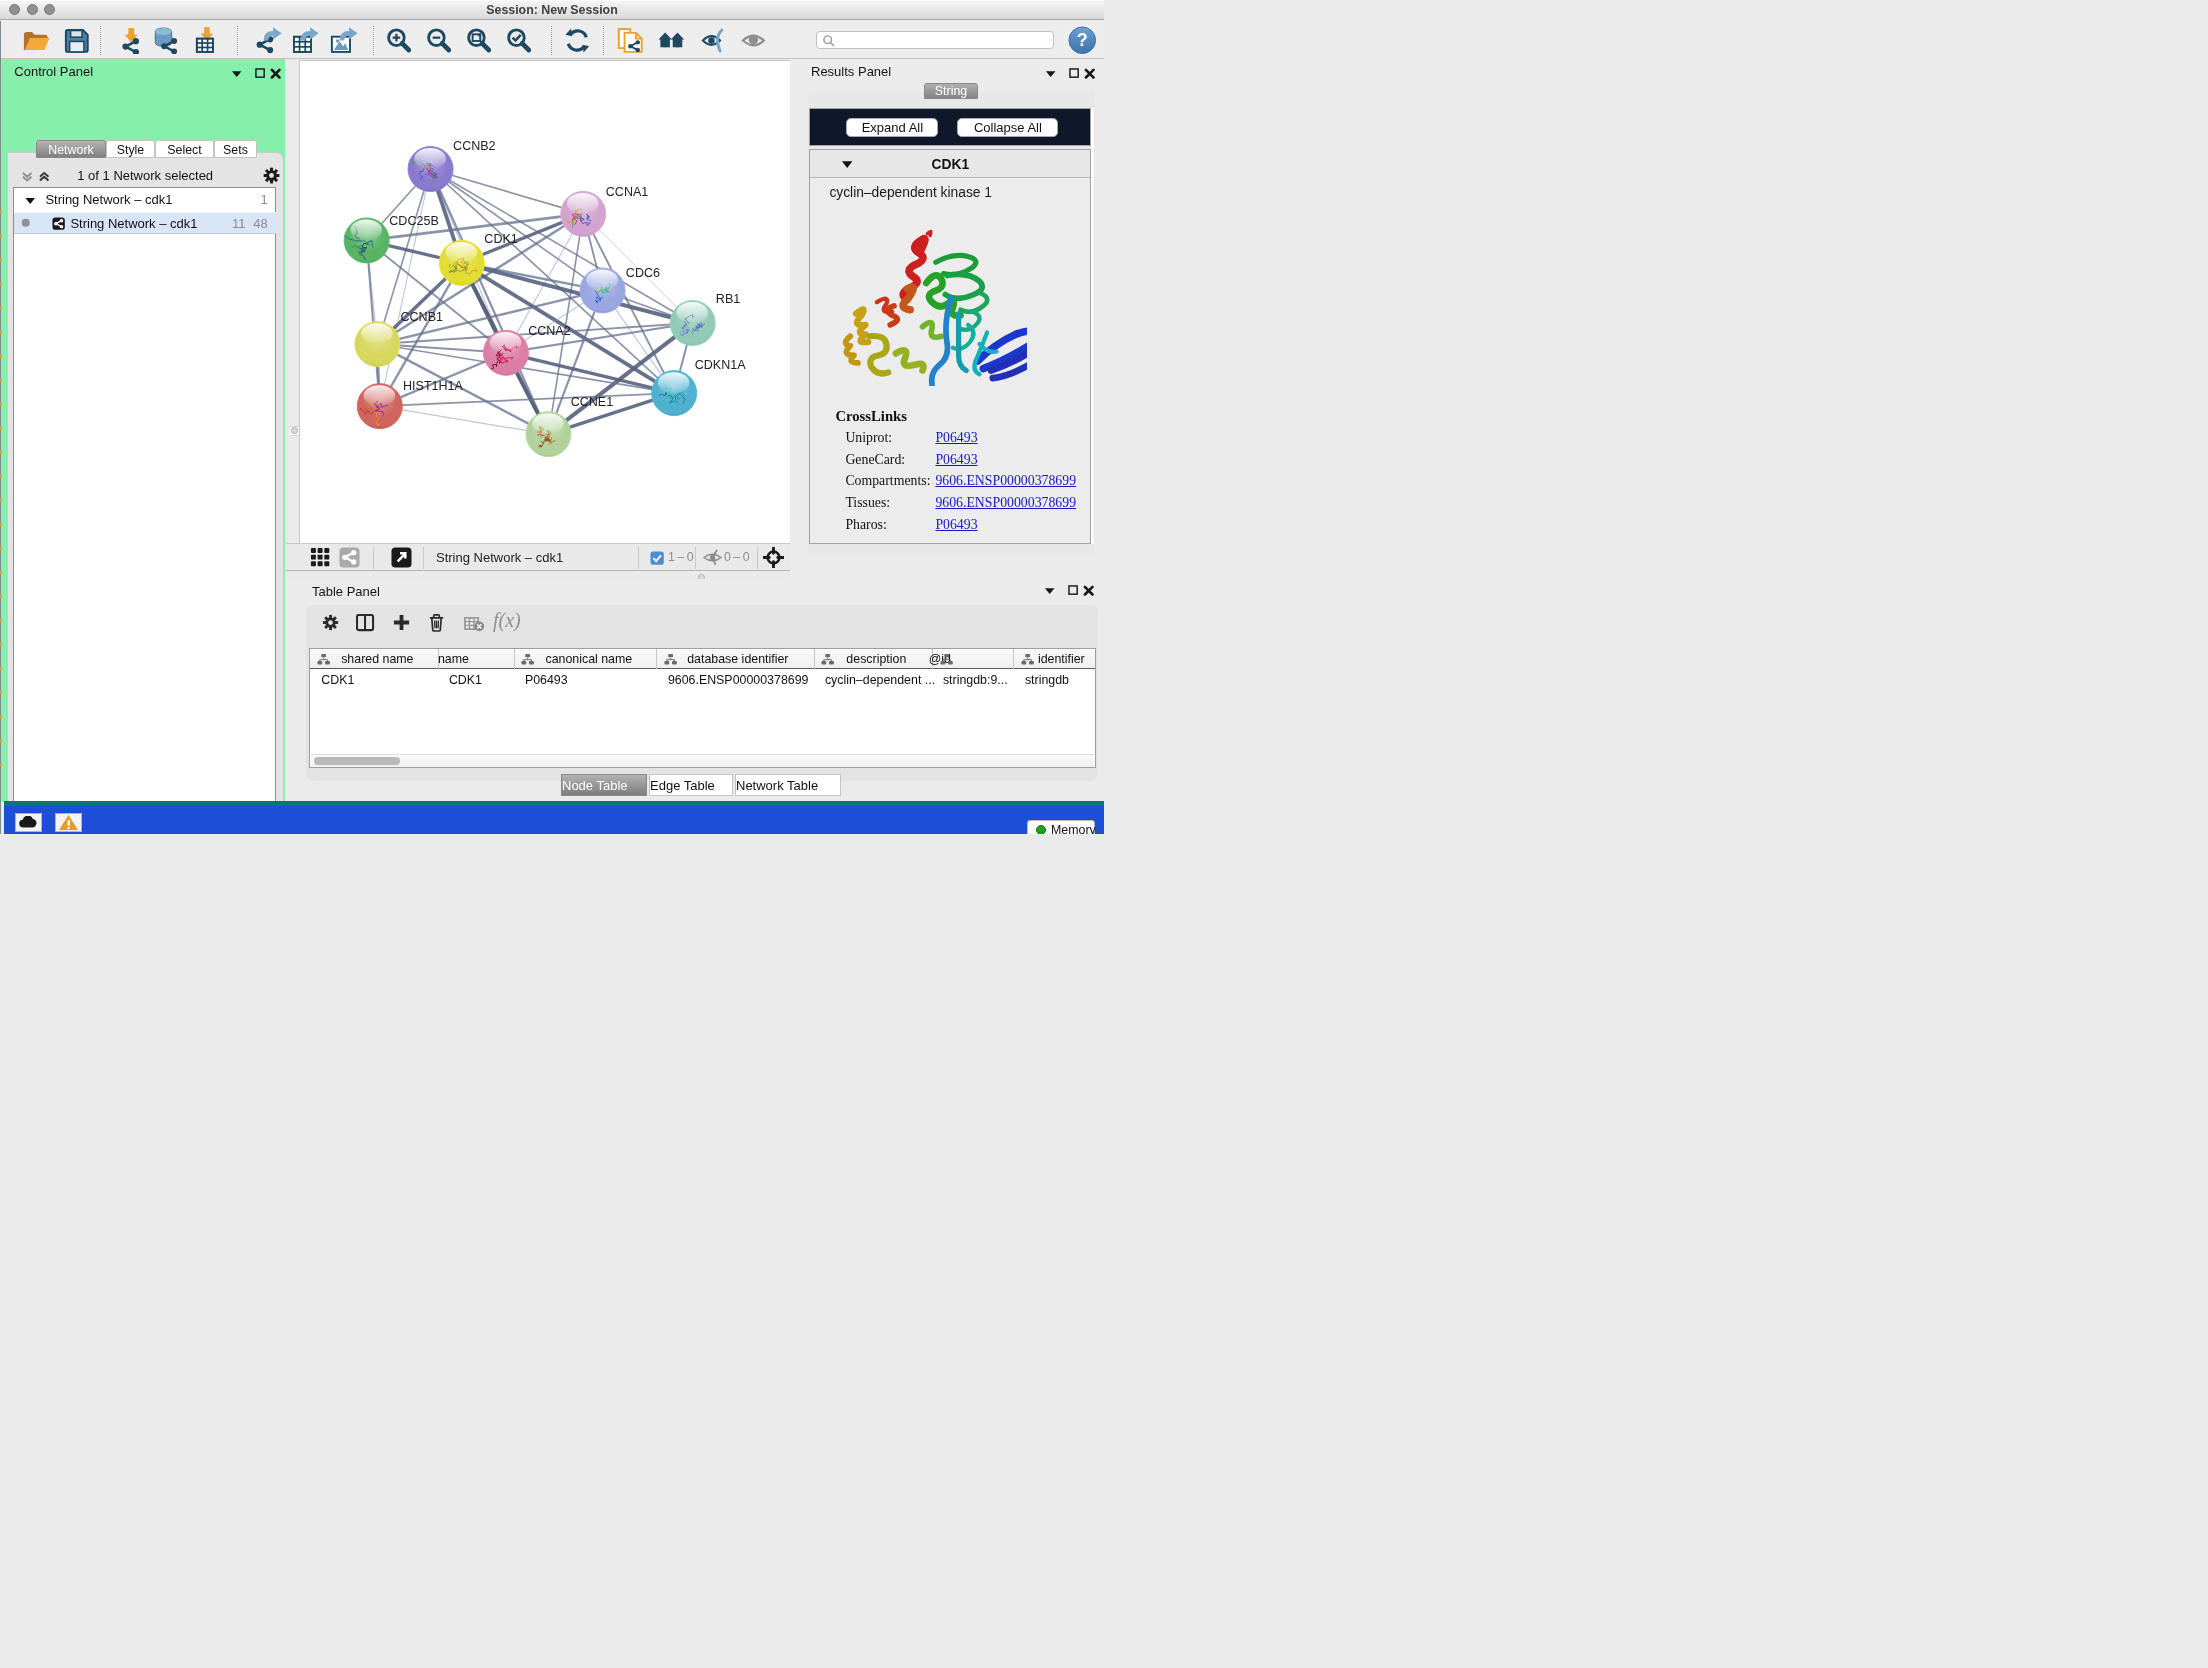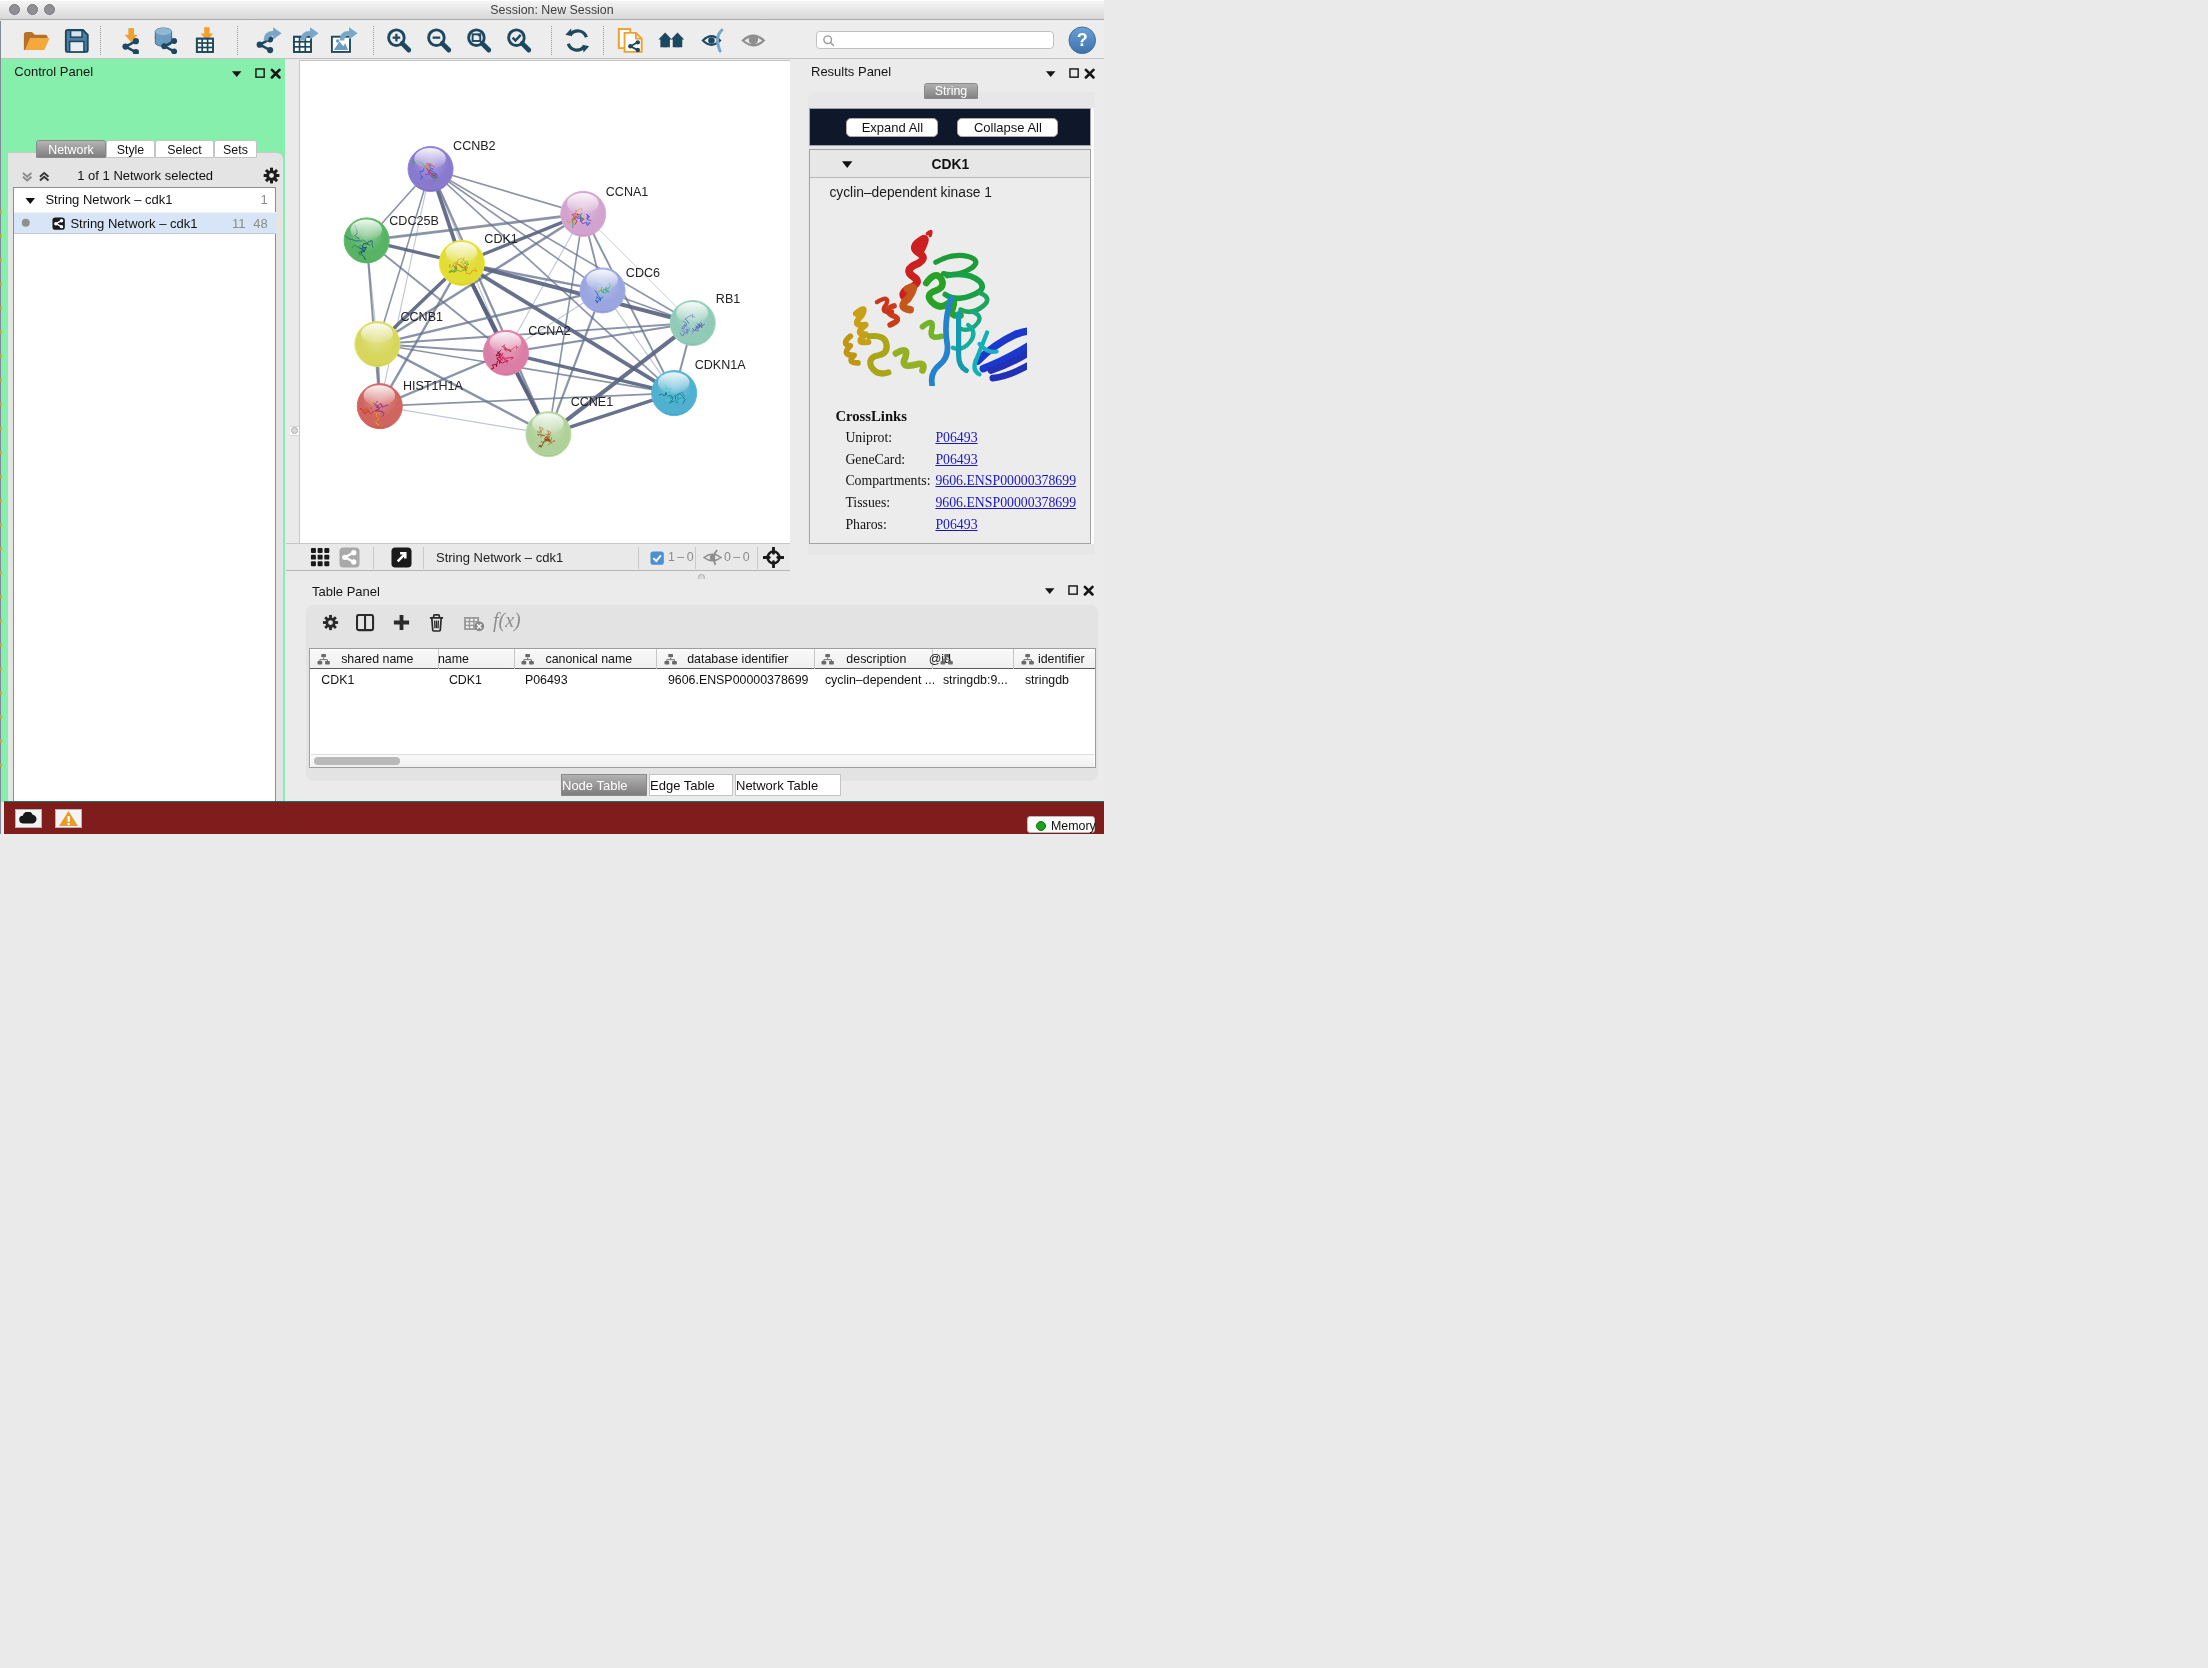--- a/index.html
+++ b/index.html
@@ -1,19 +1,19 @@
 <!DOCTYPE html>
 <html style="font-size:15px"><head><meta charset="utf-8"><style>
 *{margin:0;padding:0;box-sizing:border-box}
 html,body{width:1104px;height:834px;overflow:hidden;font-family:"Liberation Sans",sans-serif;background:#eaeaea;position:relative}
 .abs{position:absolute}
 
 #titlebar{left:0;top:0;width:1104px;height:20px;background:linear-gradient(#f5f5f5,#d8d8d8);border-bottom:1px solid #ababab;border-top:1px solid #fdfdfd}
 .tl{width:11px;height:11px;border-radius:50%;background:#8f8f94;border:0.5px solid #77777c;top:4.3px}
-#wtitle{left:0;top:2.9px;width:1104px;text-align:center;font-size:12.4px;font-weight:normal;color:#404040}
+#wtitle{left:0;top:2.9px;width:1104px;text-align:center;font-size:12.4px;font-weight:bold;color:#404040}
 
 #toolbar{left:0;top:21px;width:1104px;height:38px;background:#ededed;border-bottom:1px solid #c2c2c2}
 .tsep{top:26px;width:0;height:28.5px;border-left:1.5px dotted #9a9a9a}
 
 #search{left:816px;top:31px;width:238px;height:18px;background:#fff;border:1px solid #c0c0c0;border-radius:3.8px}
 
 .ptitle{font-size:13px;color:#151515}
 
 #cpanel{left:1px;top:59px;width:284px;height:743px;background:#86efac}
 .tab{position:absolute;z-index:5;top:81px;height:18px;font-size:12.4px;text-align:center;line-height:18px;background:#fff;border:1px solid #c4c4c4;color:#111;border-radius:2.9px 2.9px 0 0}
@@ -42,21 +42,21 @@
 #ttable{left:2.9px;top:43px;width:787px;height:120px;background:#fff;border:1px solid #9e9e9e}
 #thead{left:0;top:0;width:785px;height:20.4px;background:linear-gradient(#fafafa,#efefef);border-bottom:1.4px solid #5a5a5a}
 .thcell{position:absolute;top:0;height:20px;font-size:12.4px;color:#111;line-height:20px}
 .thsep{position:absolute;top:0;width:0;height:20.4px;border-left:1px solid #c6c6c6}
 .tdcell{position:absolute;top:21px;height:20px;font-size:12.4px;color:#111;line-height:20px}
 #hscroll{left:1px;top:105px;width:783px;height:13.3px;background:linear-gradient(#fafafa,#f0f0f0);border-top:1px solid #ddd}
 #hthumb{left:2.9px;top:2.4px;width:86px;height:8px;background:#b9b9b9;border-radius:4.3px}
 .btab{position:absolute;z-index:5;top:195px;height:22.4px;background:#fff;border:1px solid #c4c4c4;font-size:13px;color:#111;text-align:left;line-height:22px}
 .btabsel{background:linear-gradient(#b2b2b2,#7d7d7d);color:#fff;border:1px solid #8a8a8a}
 
-#statusbar{left:4px;top:801px;width:1104px;height:33px;background:#7f1d1d;border-top:1px solid #0f766e}
+#statusbar{left:4px;top:801px;width:1104px;height:33px;background:#1d4ed8;border-top:5px solid #0f766e}
 .sbtn{position:absolute;top:6.7px;width:27px;height:19px;background:#f4f4f4;border:1px solid #b5b5b5}
 #memorybtn{left:1023px;top:14.3px;width:68px;height:17px;background:#fdfdfd;border:1px solid #b9b9b9;border-radius:2.9px;font-size:12.4px;color:#111}
 .grip{position:absolute;width:6.7px;height:6.7px;border-radius:50%;background:#d9d9d9;border:1px solid #b0b0b0}
 </style></head><body>
 <div id="titlebar" class="abs"></div>
 <div class="tl abs" style="left:8.6px"></div>
 <div class="tl abs" style="left:27px"></div>
 <div class="tl abs" style="left:44px"></div>
 <div id="wtitle" class="abs">Session: New Session</div>
 <div id="toolbar" class="abs"></div>

